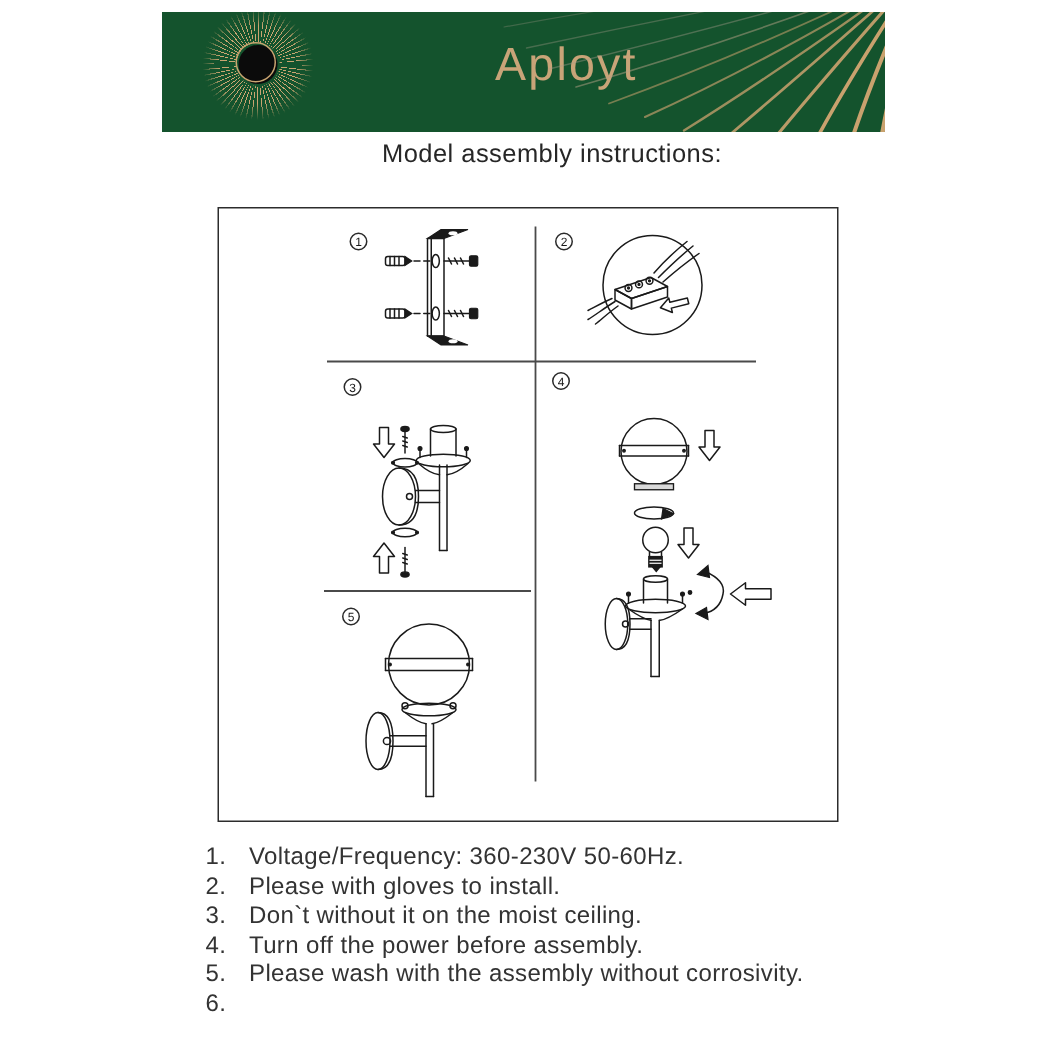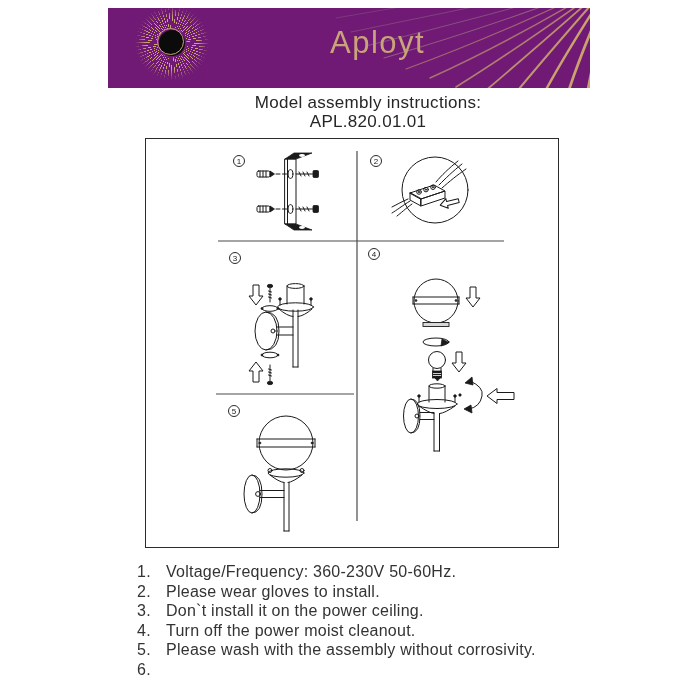--- a/index.html
+++ b/index.html
@@ -3,21 +3,21 @@
 <meta charset="utf-8">
 <style>
   html,body{margin:0;padding:0;}
   body{
     width:700px;height:700px;position:relative;background:#ffffff;
     font-family:"Liberation Sans", sans-serif;color:#2f2f2f;overflow:hidden;
   }
   
   .banner{
     position:absolute;left:108px;top:8px;width:482px;height:80px;
-    background:#701a75;overflow:hidden;
+    background:#14532d;overflow:hidden;
   }
   .sunburst{
     position:absolute;left:26px;top:-3px;width:76px;height:76px;border-radius:50%;
     background:repeating-conic-gradient(#caa571 0deg 1.3deg, transparent 1.3deg 6deg);
     -webkit-mask:radial-gradient(circle,transparent 0 14px,#000 15px 26px,rgba(0,0,0,.55) 31px,transparent 37px);
             mask:radial-gradient(circle,transparent 0 14px,#000 15px 26px,rgba(0,0,0,.55) 31px,transparent 37px);
   }
   .sunburst-core{
     position:absolute;left:51px;top:22px;width:26px;height:26px;border-radius:50%;
     background:#0b0b0b;
@@ -75,21 +75,20 @@
         <path d="M505,-28 Q443,42 406,87" stroke="#c9a26e" stroke-width="2.1" opacity="0.92"></path>
         <path d="M505,-28 Q458,44 434,89" stroke="#c9a26e" stroke-width="2.4" opacity="1"></path>
         <path d="M505,-28 Q472,46 458,91" stroke="#c9a26e" stroke-width="2.7" opacity="1"></path>
         <path d="M505,-28 Q486,47 478,93" stroke="#c9a26e" stroke-width="3.0" opacity="1"></path>
       </g>
     </svg>
   </div>
 
   <div class="doc-titles">
     <div class="line">Model assembly instructions:</div>
-    <div class="line">APL.820.01.01</div>
   </div>
 
   <div class="diagram-box">
     <svg width="411" height="407" viewBox="0 0 411 407">
 
       <g>
         <line class="div" x1="211" y1="12" x2="211" y2="382"></line>
         <line class="div" x1="72" y1="102" x2="358" y2="102"></line>
         <line class="div" x1="70" y1="255" x2="208" y2="255"></line>
       </g>
@@ -306,29 +305,29 @@
     </svg>
   </div>
 
   <div class="instruction-list">
     <div class="instr-row">
       <span class="num">1.</span>
       <span class="txt">Voltage/Frequency: 360-230V 50-60Hz.</span>
     </div>
     <div class="instr-row">
       <span class="num">2.</span>
-      <span class="txt">Please wear gloves to install.</span>
+      <span class="txt">Please with gloves to install.</span>
     </div>
     <div class="instr-row">
       <span class="num">3.</span>
-      <span class="txt">Don`t install it on the power ceiling.</span>
+      <span class="txt">Don`t without it on the moist ceiling.</span>
     </div>
     <div class="instr-row">
       <span class="num">4.</span>
-      <span class="txt">Turn off the power moist cleanout.</span>
+      <span class="txt">Turn off the power before assembly.</span>
     </div>
     <div class="instr-row">
       <span class="num">5.</span>
       <span class="txt">Please wash with the assembly without corrosivity.</span>
     </div>
     <div class="instr-row">
       <span class="num">6.</span>
     </div>
   </div>
 

